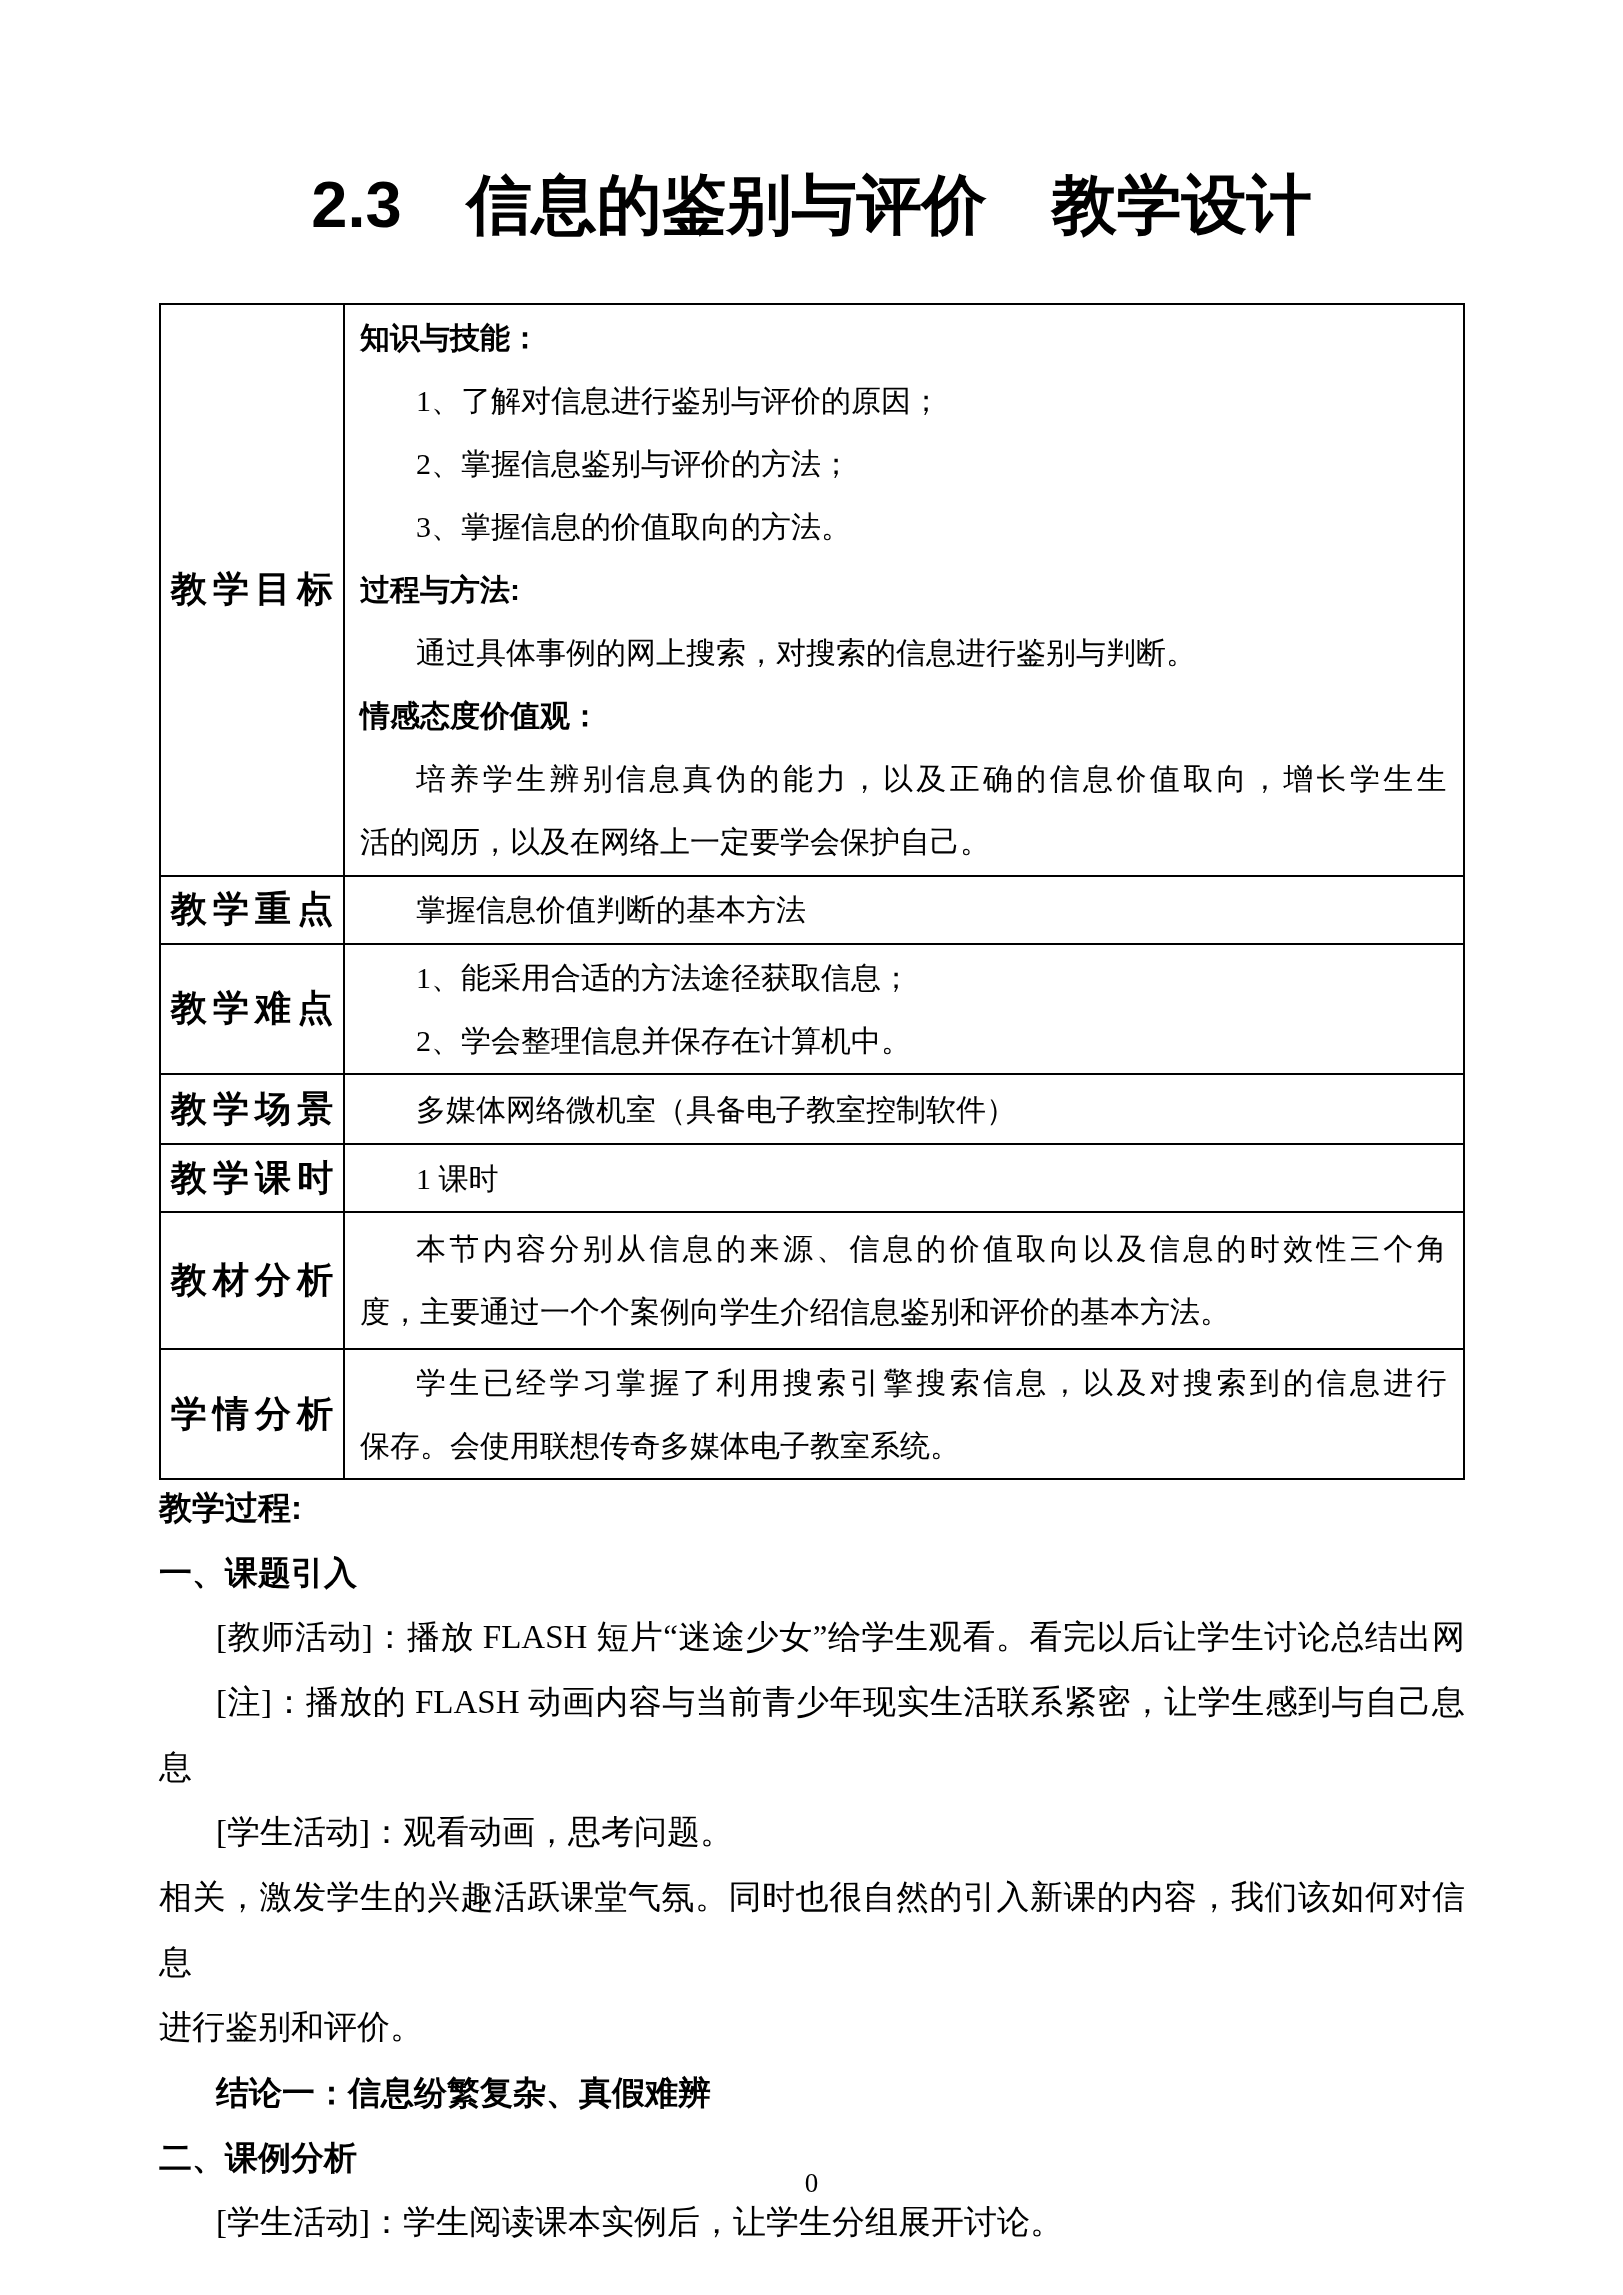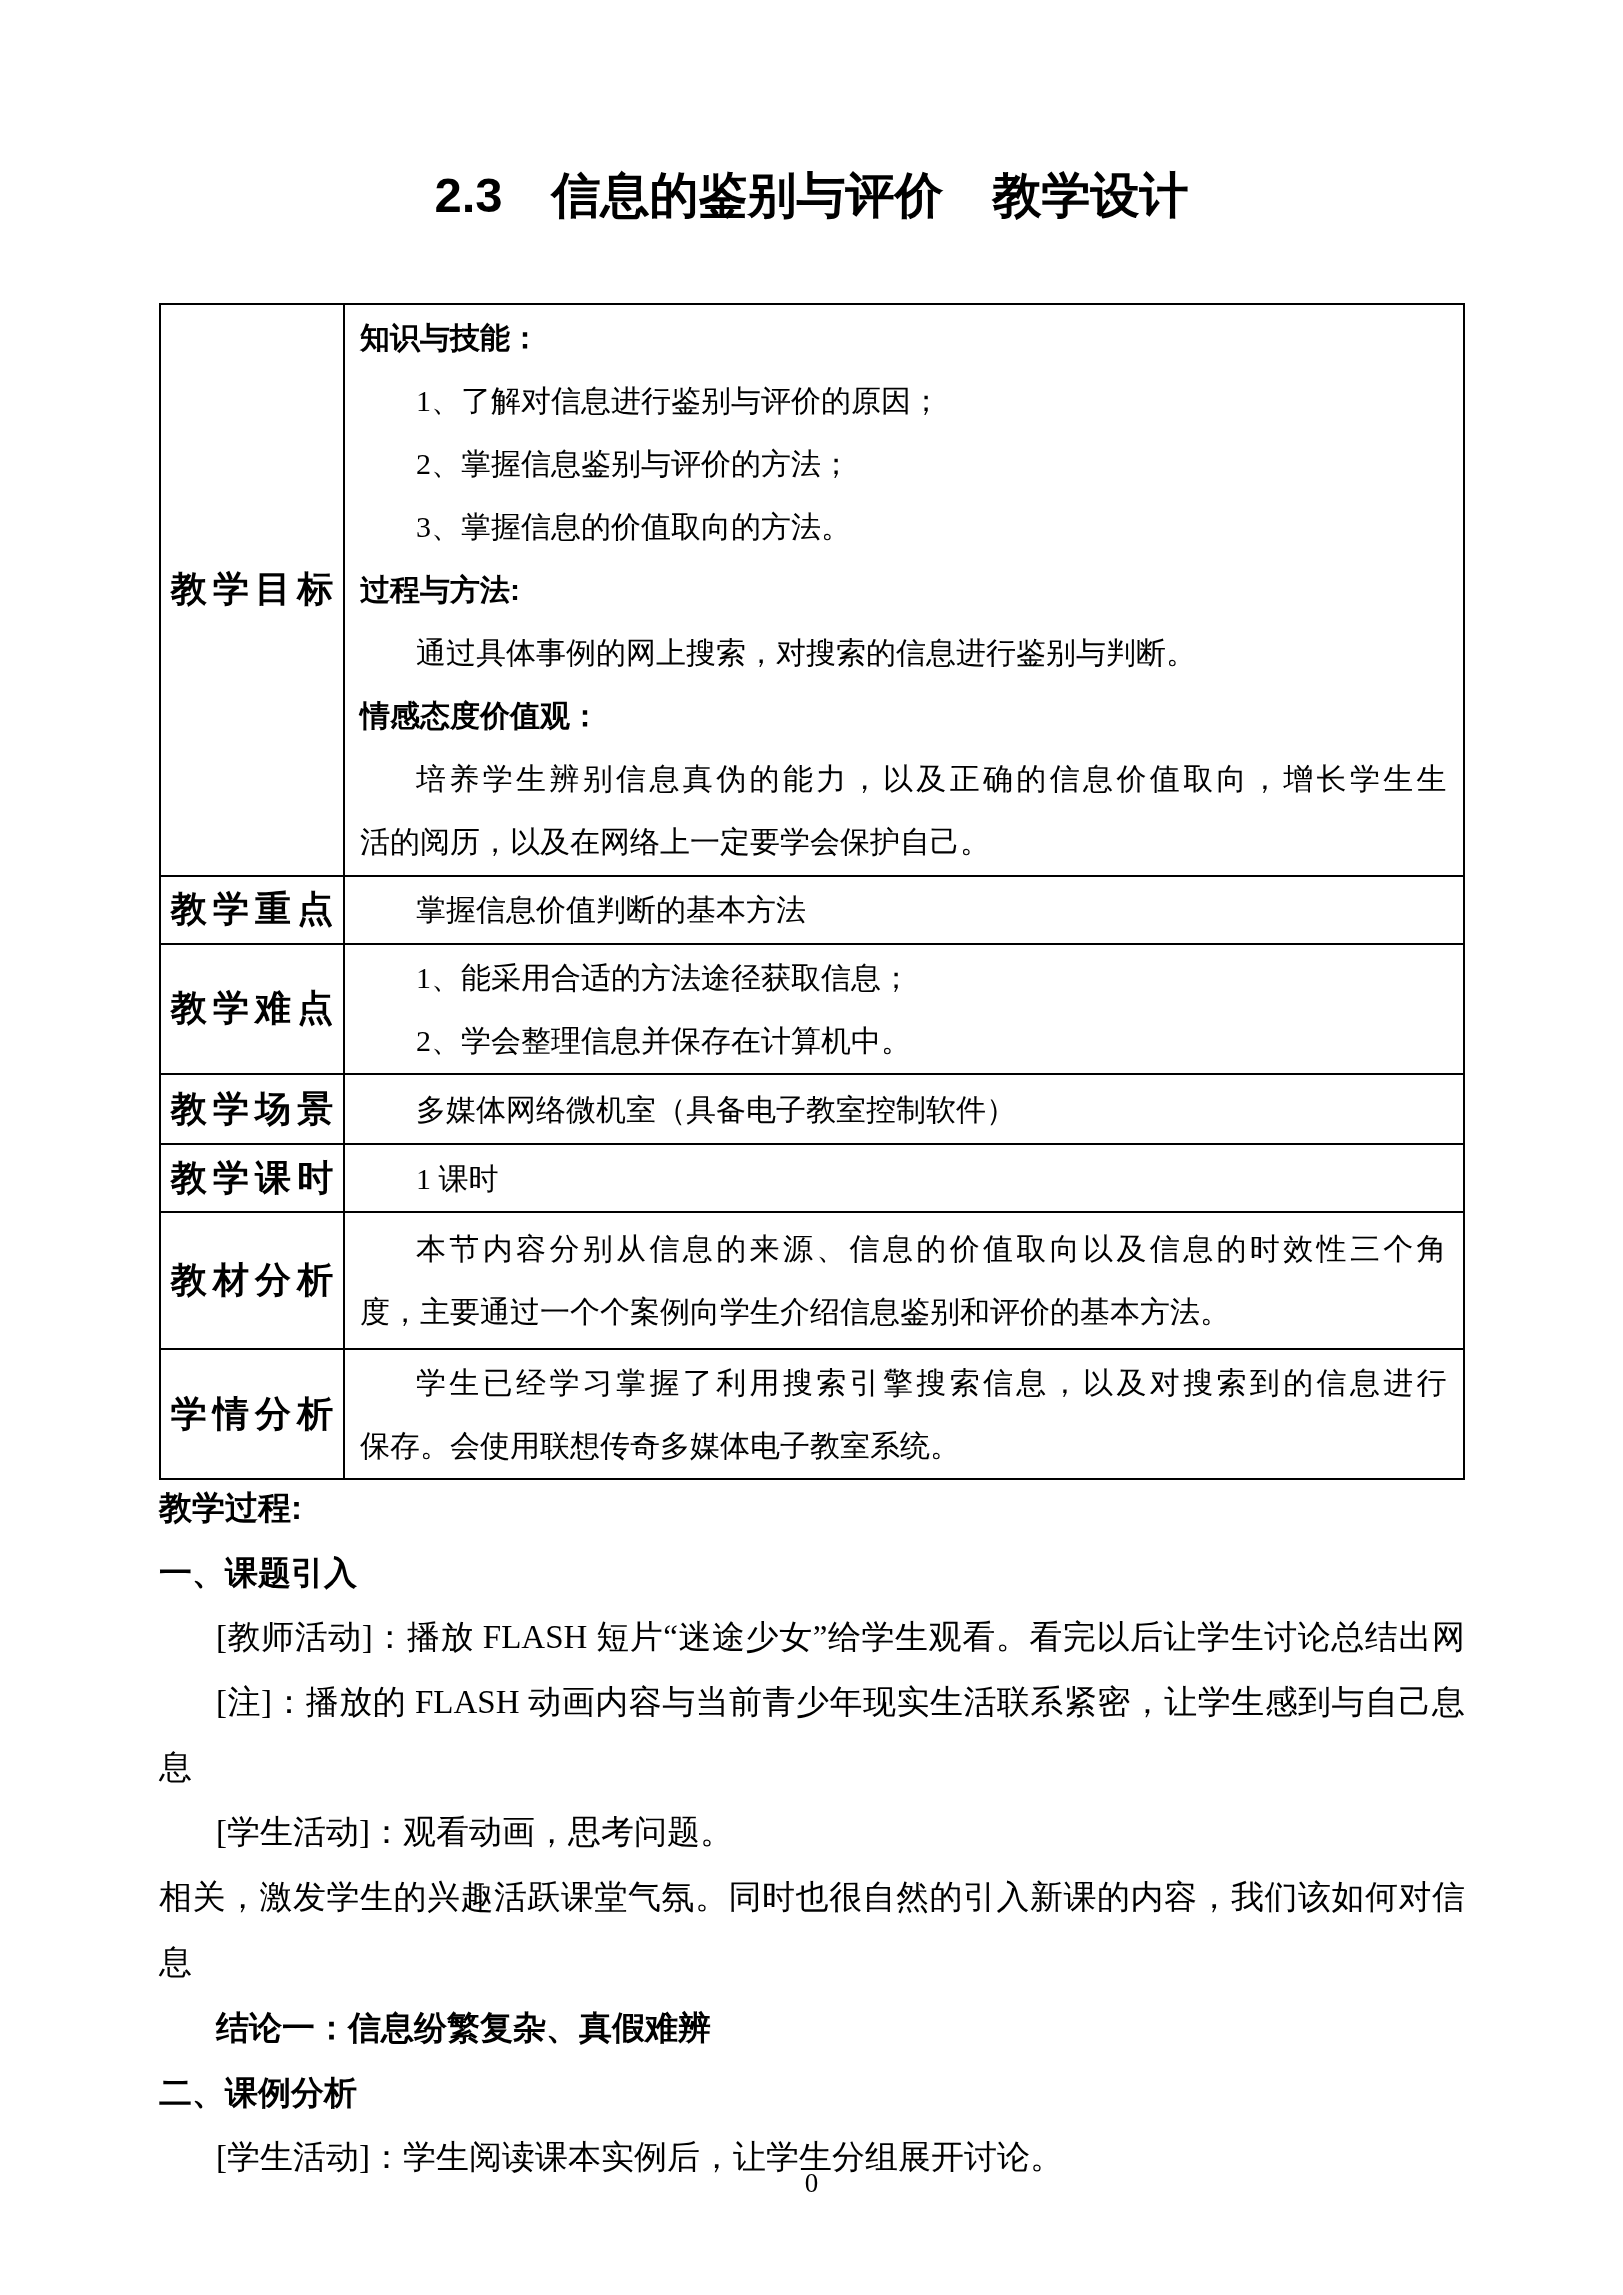--- a/index.html
+++ b/index.html
@@ -15,21 +15,21 @@
   }
   .title {
     position: absolute;
     top: 169px;
     left: 0;
     width: 100%;
     margin: 0;
     text-align: center;
     font-family: "Liberation Sans", sans-serif;
     font-weight: bold;
-    font-size: 49px;
+    font-size: 65px;
     line-height: 1.1;
     white-space: pre;
   }
   table.doc-table {
     position: absolute;
     left: 159px;
     top: 303px;
     width: 1306px;
     border-collapse: collapse;
     table-layout: fixed;
@@ -172,20 +172,21 @@
       </tbody>
   </table>
 
   <div class="body-block" id="body-block">
       <p class="para heading">教学过程:</p>
       <p class="para heading">一、课题引入</p>
       <p class="para indent full">[教师活动]：播放 FLASH 短片“迷途少女”给学生观看。看完以后让学生讨论总结出网</p>
       <p class="para indent full">[注]：播放的 FLASH 动画内容与当前青少年现实生活联系紧密，让学生感到与自己息息</p>
       <p class="para indent">[学生活动]：观看动画，思考问题。</p>
       <p class="para plain full">相关，激发学生的兴趣活跃课堂气氛。同时也很自然的引入新课的内容，我们该如何对信息</p>
+      <p class="para plain">进行鉴别和评价。</p>
       <p class="para conclusion">结论一：信息纷繁复杂、真假难辨</p>
       <p class="para heading">二、课例分析</p>
       <p class="para indent">[学生活动]：学生阅读课本实例后，让学生分组展开讨论。</p>
     </div>
 
   <div class="page-number">0</div>
 </div>
 
 
 </body></html>

